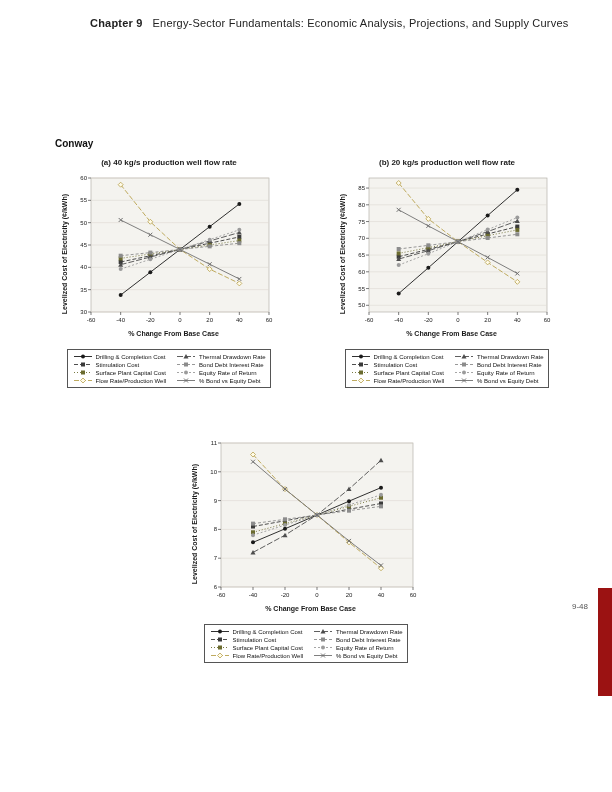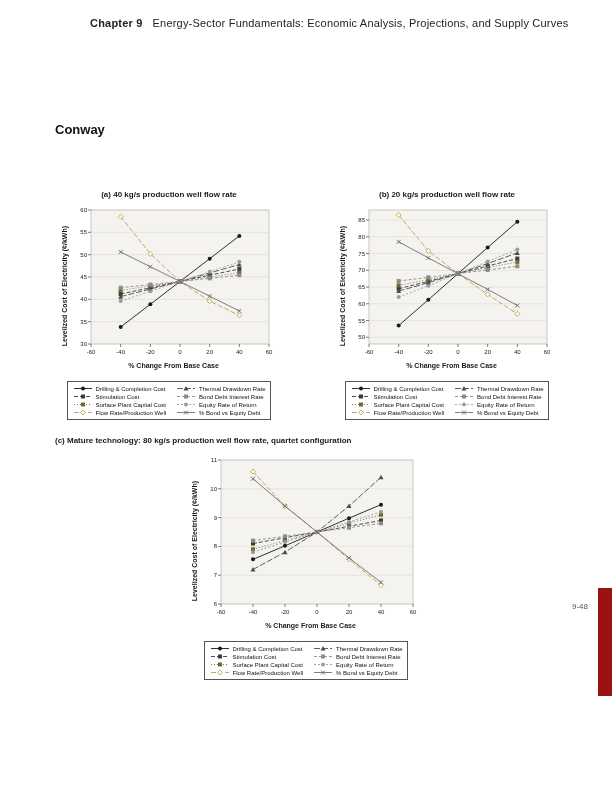--- a/index.html
+++ b/index.html
@@ -7,25 +7,25 @@
     position:relative;width:612px;height:792px;background:#ffffff;
     margin:0 auto;overflow:hidden;
     font-family:"Liberation Sans","DejaVu Sans",sans-serif;color:#1a1a1a;
   }
   .running-header{
     position:absolute;top:17px;left:90px;right:60px;
     font-size:11px;letter-spacing:.2px;color:#222;text-align:center;white-space:nowrap;
   }
   .running-header .chap{font-weight:bold;margin-right:10px;}
   .section-heading{
-    position:absolute;left:55px;top:122px;font-size:13px;font-weight:bold;color:#111;
+    position:absolute;left:55px;top:138px;font-size:10px;font-weight:bold;color:#111;
   }
   .charts-row{
     position:absolute;top:158px;left:38px;width:540px;
-    display:flex;justify-content:space-between;margin-top:32px;
+    display:flex;justify-content:space-between;
   }
   .chart-block{width:262px;display:flex;flex-direction:column;align-items:center;}
   .chart-title{font-size:8px;font-weight:bold;text-align:center;margin-bottom:4px;white-space:nowrap;}
   .plot-row{display:flex;align-items:center;}
   .ylabel{
     writing-mode:vertical-rl;transform:rotate(180deg);
     font-size:7px;font-weight:bold;text-align:center;line-height:1;
     margin-right:2px;white-space:nowrap;
   }
   .plot-col{display:flex;flex-direction:column;align-items:center;}
@@ -382,21 +382,20 @@
               <line x1="8" y1="5.5" x2="12" y2="1.5" stroke="#707070" stroke-width="1"></line>
             </svg>
             <span class="lbl">% Bond vs Equity Debt</span>
           </div>
         </div>
     </div>
 
   </div>
 
   <div class="chart-c-wrap">
-    <div class="chart-title">(c) Mature technology: 80 kg/s production well flow rate, quartet configuration</div>
     <div class="center">
       <div class="plot-row">
         <div class="ylabel">Levelized Cost of Electricity (¢/kWh)</div>
         <div class="plot-col">
           <svg width="222" height="168">
               <rect x="21" y="7" width="192" height="144" fill="#f4f3ef" stroke="#b5b2ab" stroke-width="0.7"></rect>
               <line x1="21" x2="213" y1="151" y2="151" stroke="#ddd9d2" stroke-width="0.6"></line>
               <line x1="21" x2="213" y1="122.2" y2="122.2" stroke="#ddd9d2" stroke-width="0.6"></line>
               <line x1="21" x2="213" y1="93.4" y2="93.4" stroke="#ddd9d2" stroke-width="0.6"></line>
               <line x1="21" x2="213" y1="64.60000000000001" y2="64.60000000000001" stroke="#ddd9d2" stroke-width="0.6"></line>

